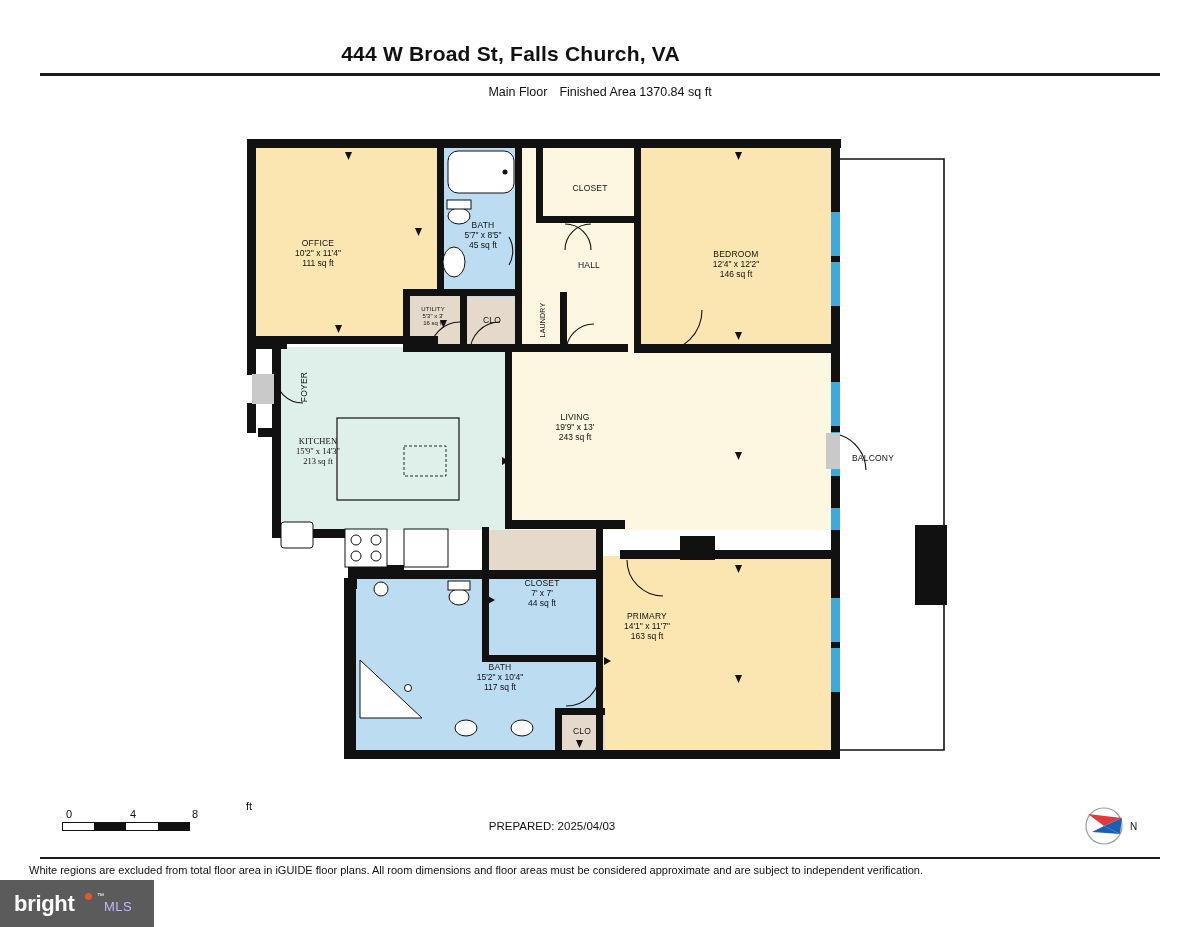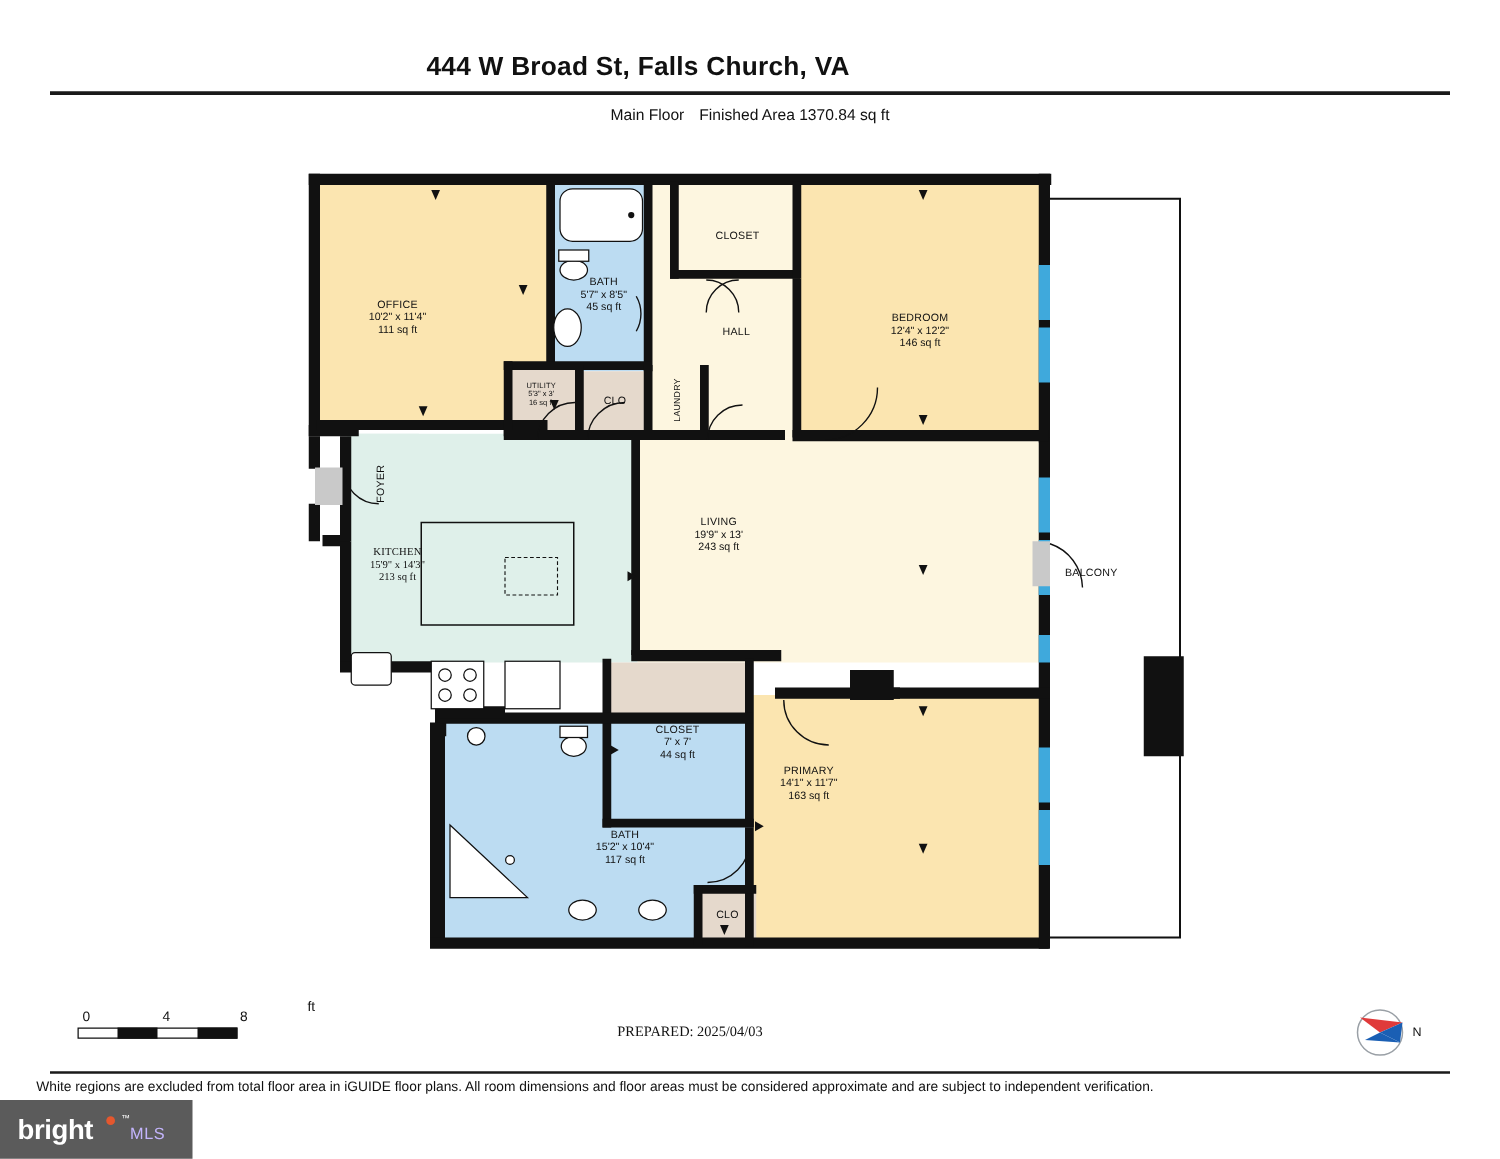--- a/index.html
+++ b/index.html
@@ -28,21 +28,21 @@
   .plan{position:absolute;left:0;top:0;width:1200px;height:800px;}
 
   
   .scalebar{position:absolute;left:62px;top:822px;width:140px;height:14px;}
   .scalebar .bar{position:absolute;left:0;top:0;width:128px;height:9px;border:1px solid #111;box-sizing:border-box;background:#fff;}
   .scalebar .seg{position:absolute;top:0;height:9px;background:#111;}
   .scalelabels{position:absolute;left:48px;top:808px;width:200px;height:14px;font-size:11px;}
   .scalelabels span{position:absolute;}
   .ftlabel{position:absolute;left:203px;top:800px;font-size:11px;margin-left:43px;}
 
-  .prepared{position:absolute;left:0;top:820px;width:1104px;text-align:center;font-size:11.5px;font-family:Liberation Serif, serif;}
+  .prepared{position:absolute;left:0;top:820px;width:1104px;text-align:center;font-size:11.5px;}
 
   .compass{position:absolute;left:1078px;top:800px;width:60px;height:52px;}
   .compass .nlabel{position:absolute;left:52px;top:21px;font-size:10px;}
 
   .footrule{position:absolute;left:40px;top:857px;width:1120px;height:2px;background:#1a1a1a;}
   .disclaimer{position:absolute;left:0;top:860px;width:952px;text-align:center;font-size:11px;color:#111;padding-top:4px;box-sizing:border-box;}
 
   
   .logo{position:absolute;left:0;top:880px;width:154px;height:47px;background:#5b5b5b;}
   .logo .txt{position:absolute;left:14px;top:11px;font-size:22px;color:#fff;font-weight:bold;letter-spacing:-.3px;}

